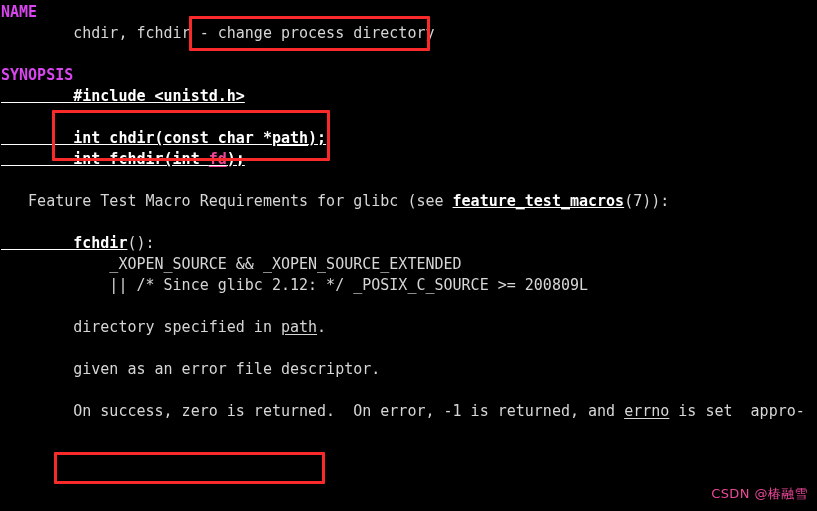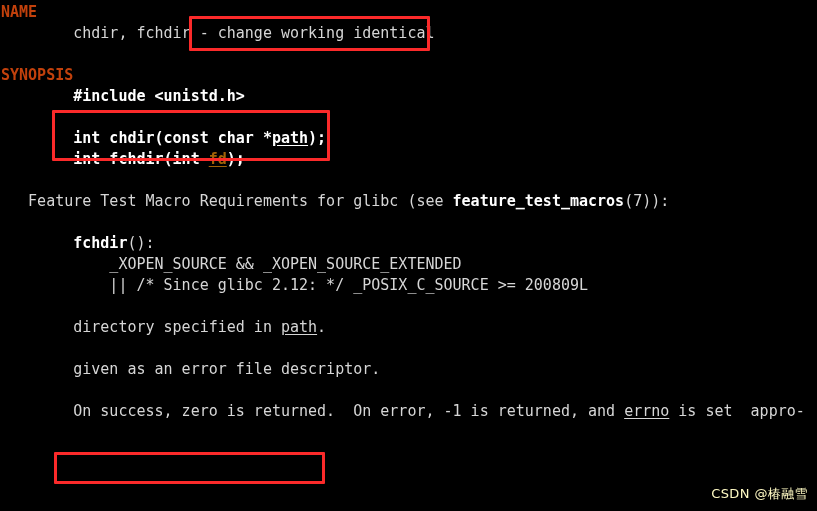--- a/index.html
+++ b/index.html
@@ -30,25 +30,26 @@
     height: 21px;
     white-space: pre;
     letter-spacing: 0px;
     font-size: 15px;
     line-height: 21px;
     padding-left: 1px;
   }
   .line.blank { color: transparent; }
   .hdr {
     font-weight: bold;
-    color: #c2410c;
+    color: #d946ef;
   }
   b.b {
     font-weight: bold;
     color: #ffffff;
+    text-decoration: underline;
   }
   u.u {
     text-decoration: underline;
     text-underline-offset: 2px;
     color: #d6d6d6;
   }
   .box {
     position: absolute;
     border: 3px solid #fb2a2a;
     border-radius: 1px;
@@ -57,41 +58,41 @@
   }
   #box-name      { left: 189px; top: 16px;  width: 241px; height: 35px; }
   #box-synopsis  { left: 52px;  top: 110px; width: 278px; height: 51px; }
   #box-return    { left: 54px;  top: 452px; width: 271px; height: 32px; }
   .watermark {
     position: absolute;
     right: 9px;
     bottom: 7px;
     font-family: "DejaVu Sans", "Liberation Sans", sans-serif;
     font-size: 13px;
-    color: #fef9c3;
+    color: #ec4899;
     letter-spacing: 0.4px;
     white-space: nowrap;
   }
 </style>
 </head>
 <body>
 
 <div id="screen">
 
   <div class="man-body">
 
     <div class="line hdr">NAME</div>
-    <div class="line"><span>        chdir, fchdir </span><span>- change working identical</span></div>
+    <div class="line"><span>        chdir, fchdir </span><span>- change process directory</span></div>
     <div class="line blank"> </div>
 
     <div class="line hdr">SYNOPSIS</div>
     <div class="line"><b class="b">        #include &lt;unistd.h&gt;</b></div>
     <div class="line blank"> </div>
     <div class="line"><b class="b">        int chdir(const char *</b><b class="b"><u class="u" style="color:#ffffff">path</u></b><b class="b">);</b></div>
-    <div class="line"><b class="b">        int fchdir(int </b><b class="b"><u class="u" style="color:#a16207">fd</u></b><b class="b">);</b></div>
+    <div class="line"><b class="b">        int fchdir(int </b><b class="b"><u class="u" style="color:#ec4899">fd</u></b><b class="b">);</b></div>
     <div class="line blank"> </div>
 
     <div class="line"><span>   Feature Test Macro Requirements for glibc (see </span><b class="b">feature_test_macros</b><span>(7)):</span></div>
     <div class="line blank"> </div>
     <div class="line"><b class="b">        fchdir</b><span>():</span></div>
     <div class="line">            _XOPEN_SOURCE &amp;&amp; _XOPEN_SOURCE_EXTENDED</div>
     <div class="line">            || /* Since glibc 2.12: */ _POSIX_C_SOURCE &gt;= 200809L</div>
     <div class="line blank"> </div>
 
     <div class="line"><span>        directory specified in </span><u class="u">path</u><span>.</span></div>

